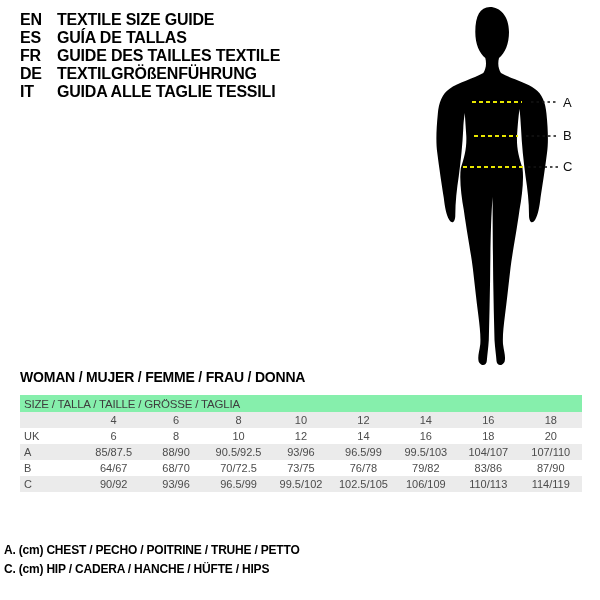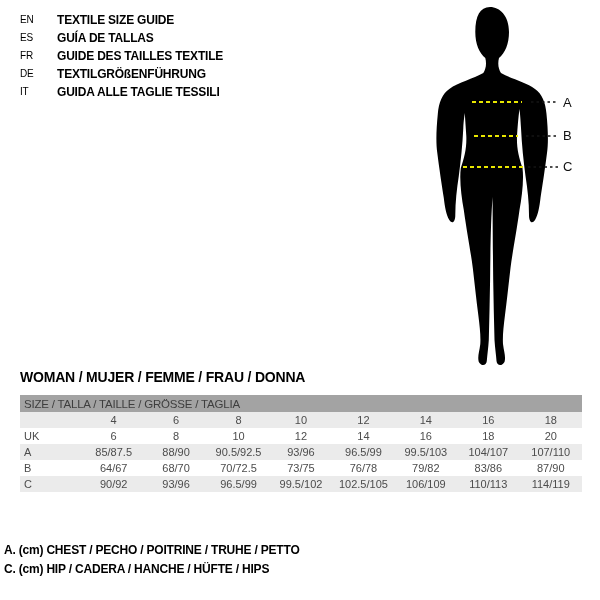--- a/index.html
+++ b/index.html
@@ -3,34 +3,34 @@
 <meta charset="utf-8">
 <style>
   html,body{margin:0;padding:0;}
   body{
     width:600px;height:600px;position:relative;background:#ffffff;
     font-family:"Liberation Sans", sans-serif;color:#000;overflow:hidden;
   }
   
   .title-block{position:absolute;left:20px;top:11px;}
   .t-row{display:flex;height:18px;line-height:18px;}
-  .t-code{width:37px;font-size:10px;font-weight:400;letter-spacing:-.2px;}
-  .t-text{font-size:12px;font-weight:700;letter-spacing:-.2px;white-space:nowrap;}
+  .t-code{width:37px;font-size:16px;font-weight:700;letter-spacing:-.2px;}
+  .t-text{font-size:16px;font-weight:700;letter-spacing:-.2px;white-space:nowrap;}
   
   .figure-svg{position:absolute;left:400px;top:0;width:200px;height:390px;}
   .measure-label{position:absolute;font-size:13px;line-height:13px;color:#111;}
   .lbl-a{left:563px;top:96px;}
   .lbl-b{left:563px;top:129px;}
   .lbl-c{left:563px;top:160px;}
   
   .category-line{position:absolute;left:20px;top:369px;font-size:14px;font-weight:700;letter-spacing:-.2px;white-space:nowrap;}
   
   .size-table{position:absolute;left:20px;top:395px;width:562px;border-collapse:collapse;table-layout:fixed;}
   .size-table td,.size-table th{padding:0;font-weight:400;font-size:11px;color:#4c4c4c;height:16px;vertical-align:middle;}
-  .size-table .hdr td{background:#a3a3a3;color:#3e3e3e;font-size:11.5px;height:17px;text-align:left;padding-left:4px;letter-spacing:-.2px;white-space:nowrap;}
+  .size-table .hdr td{background:#86efac;color:#3e3e3e;font-size:11.5px;height:17px;text-align:left;padding-left:4px;letter-spacing:-.2px;white-space:nowrap;}
   .size-table .lblcol{text-align:left;padding-left:4px;width:72px;}
   .size-table .val{text-align:center;}
   .size-table tr.shaded td{background:#ebebeb;}
   
   .legend{position:absolute;left:4px;top:541px;}
   .legend-line{font-size:12px;font-weight:700;line-height:19px;letter-spacing:-.2px;white-space:nowrap;}
 </style>
 </head>
 <body>
 

